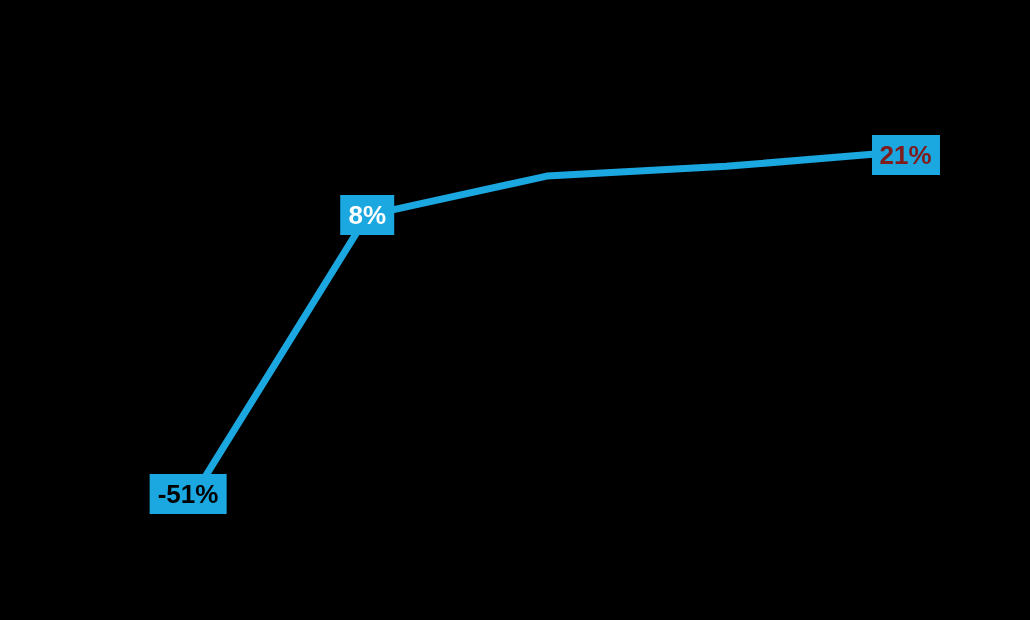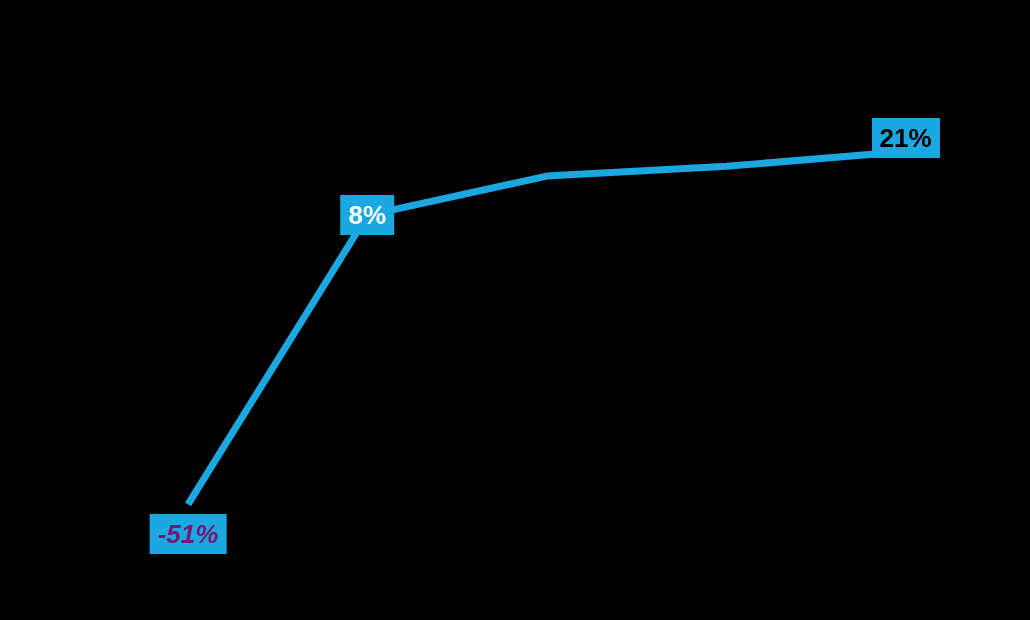--- a/index.html
+++ b/index.html
@@ -42,17 +42,17 @@
   }
 </style>
 </head>
 <body style="background: rgb(0, 0, 0);">
 
 <div class="stage">
   <svg class="line-svg" id="line-svg" viewBox="0 0 1030 620" xmlns="http://www.w3.org/2000/svg">
     <polyline id="series-line" fill="none" stroke-width="7" stroke-linejoin="round" stroke-linecap="butt" points="188.0,504.4 367.4,215.3 546.8,176.1 726.2,166.3 905.6,151.6" stroke="#1BA7E0"></polyline>
   </svg>
   <div class="labels-layer" id="labels-layer">
-      <div class="data-label" style="left: 188px; top: 534px; background: rgb(27, 167, 224); color: #701a75; font-style: italic;">-51%</div>
+      <div class="data-label" style="left: 188px; top: 494px; background: rgb(27, 167, 224); color: #000000;">-51%</div>
       <div class="data-label" style="left: 367.4px; top: 215.3px; background: rgb(27, 167, 224); color: rgb(255, 255, 255);">8%</div>
-      <div class="data-label" style="left: 905.6px; top: 138px; background: rgb(27, 167, 224); color: #000000;">21%</div>
+      <div class="data-label" style="left: 905.6px; top: 155px; background: rgb(27, 167, 224); color: #7f1d1d;">21%</div>
     </div>
 </div>
 
 </body></html>

